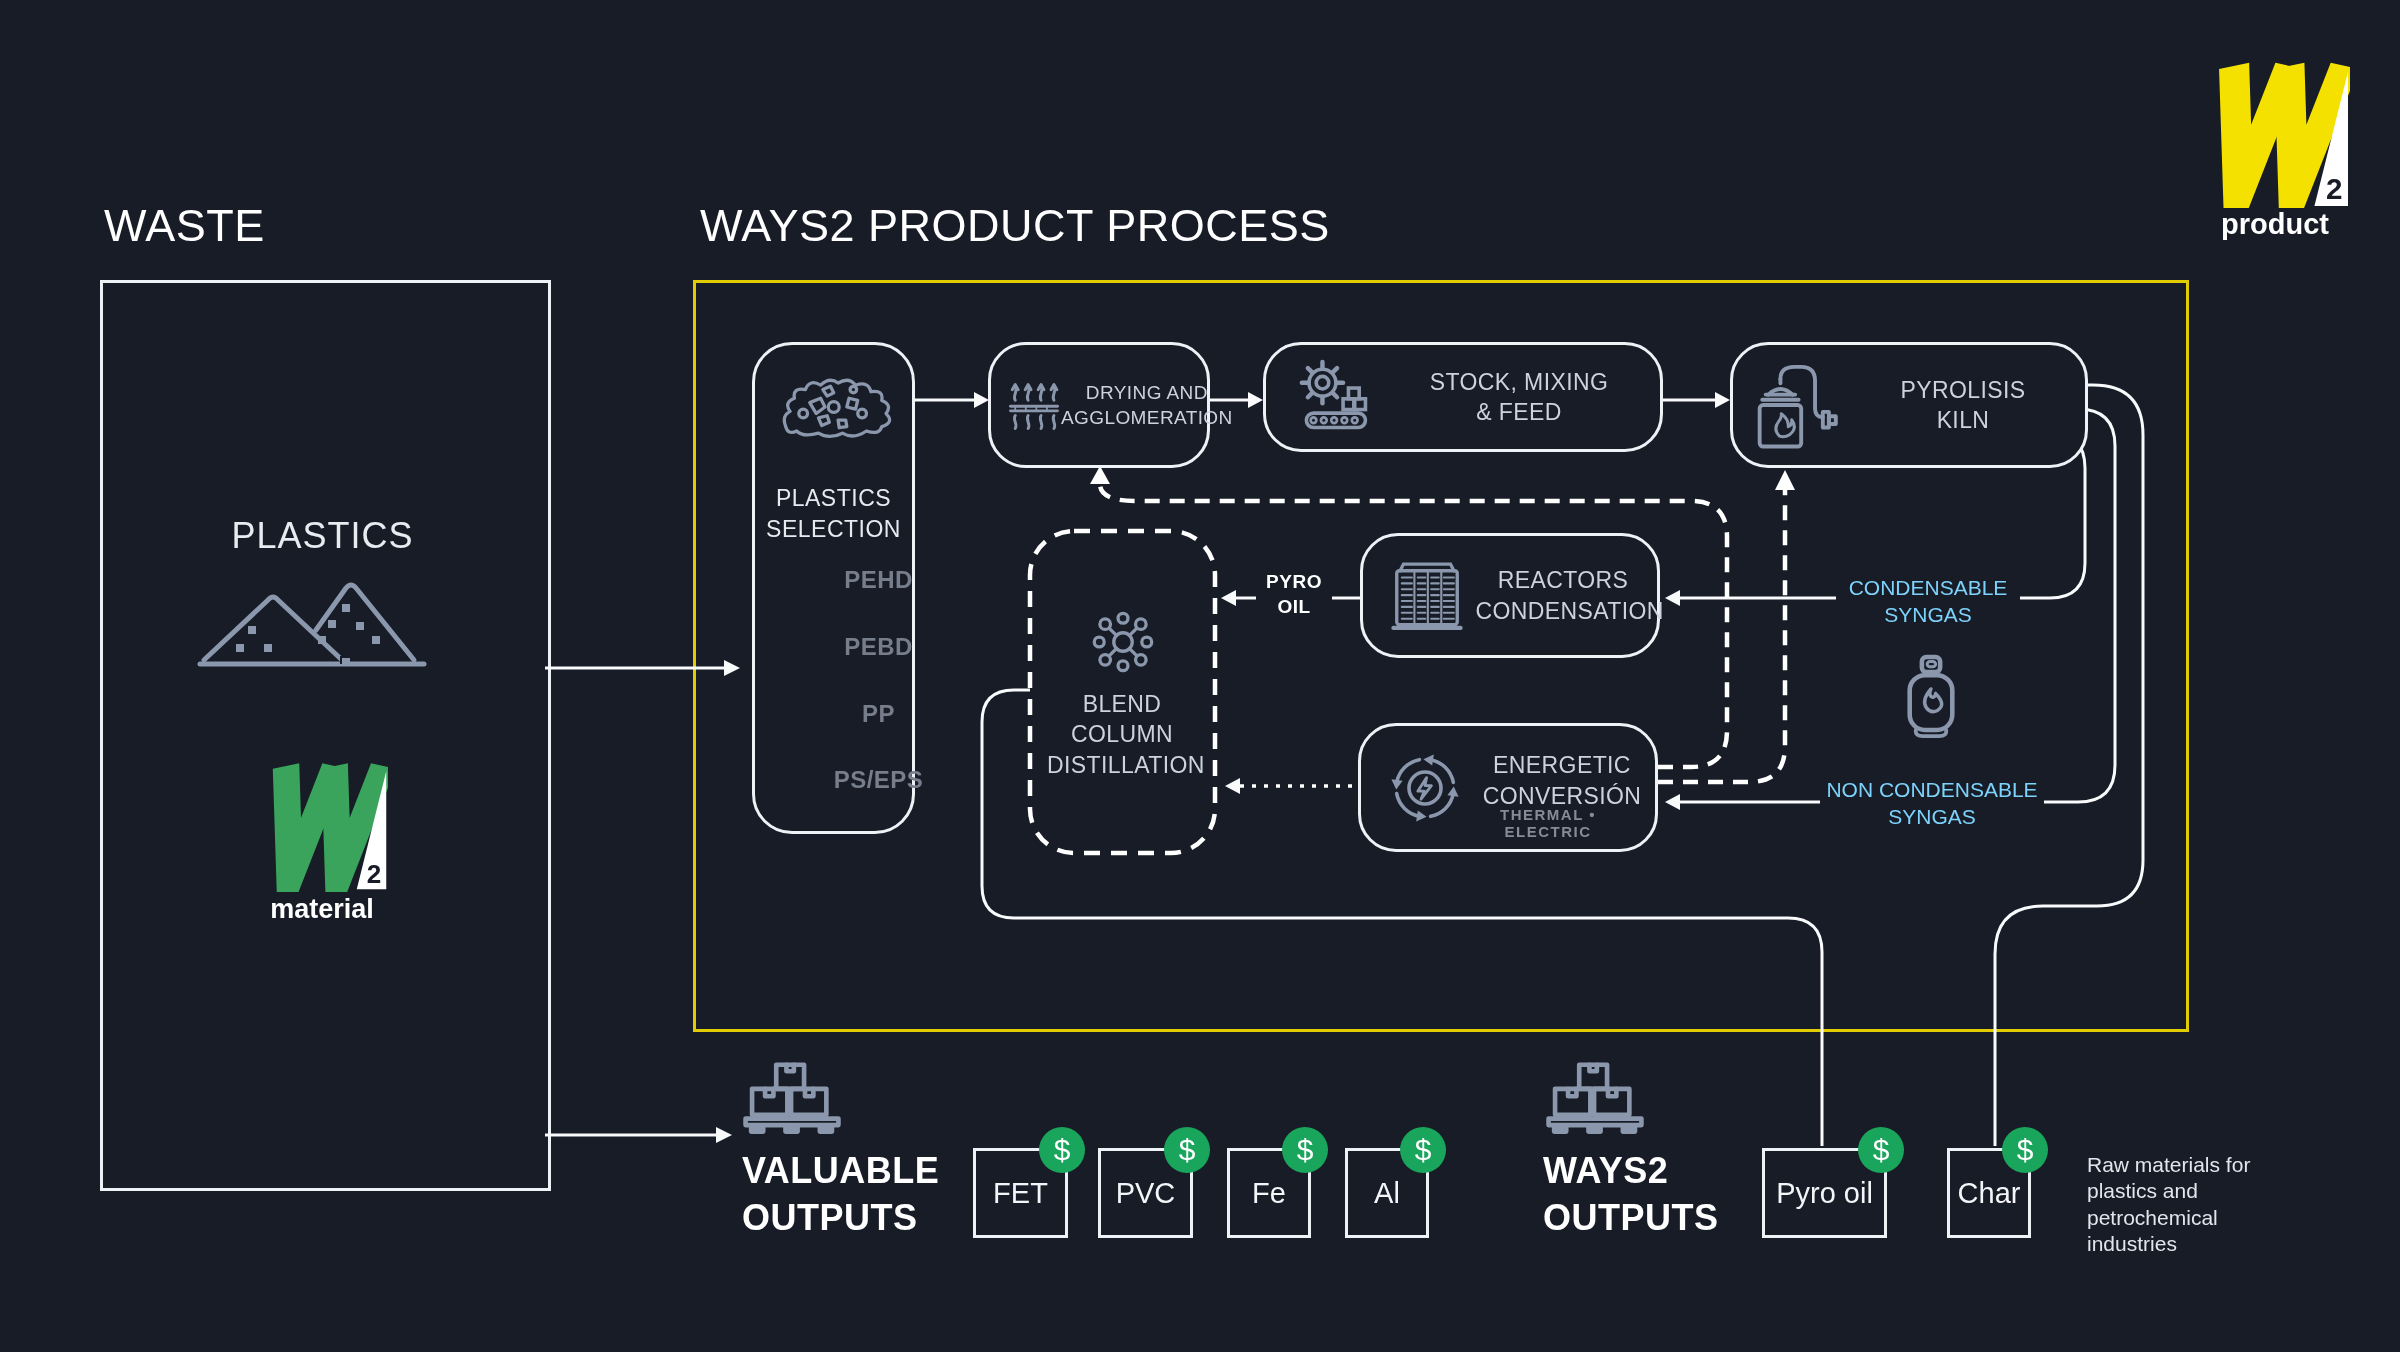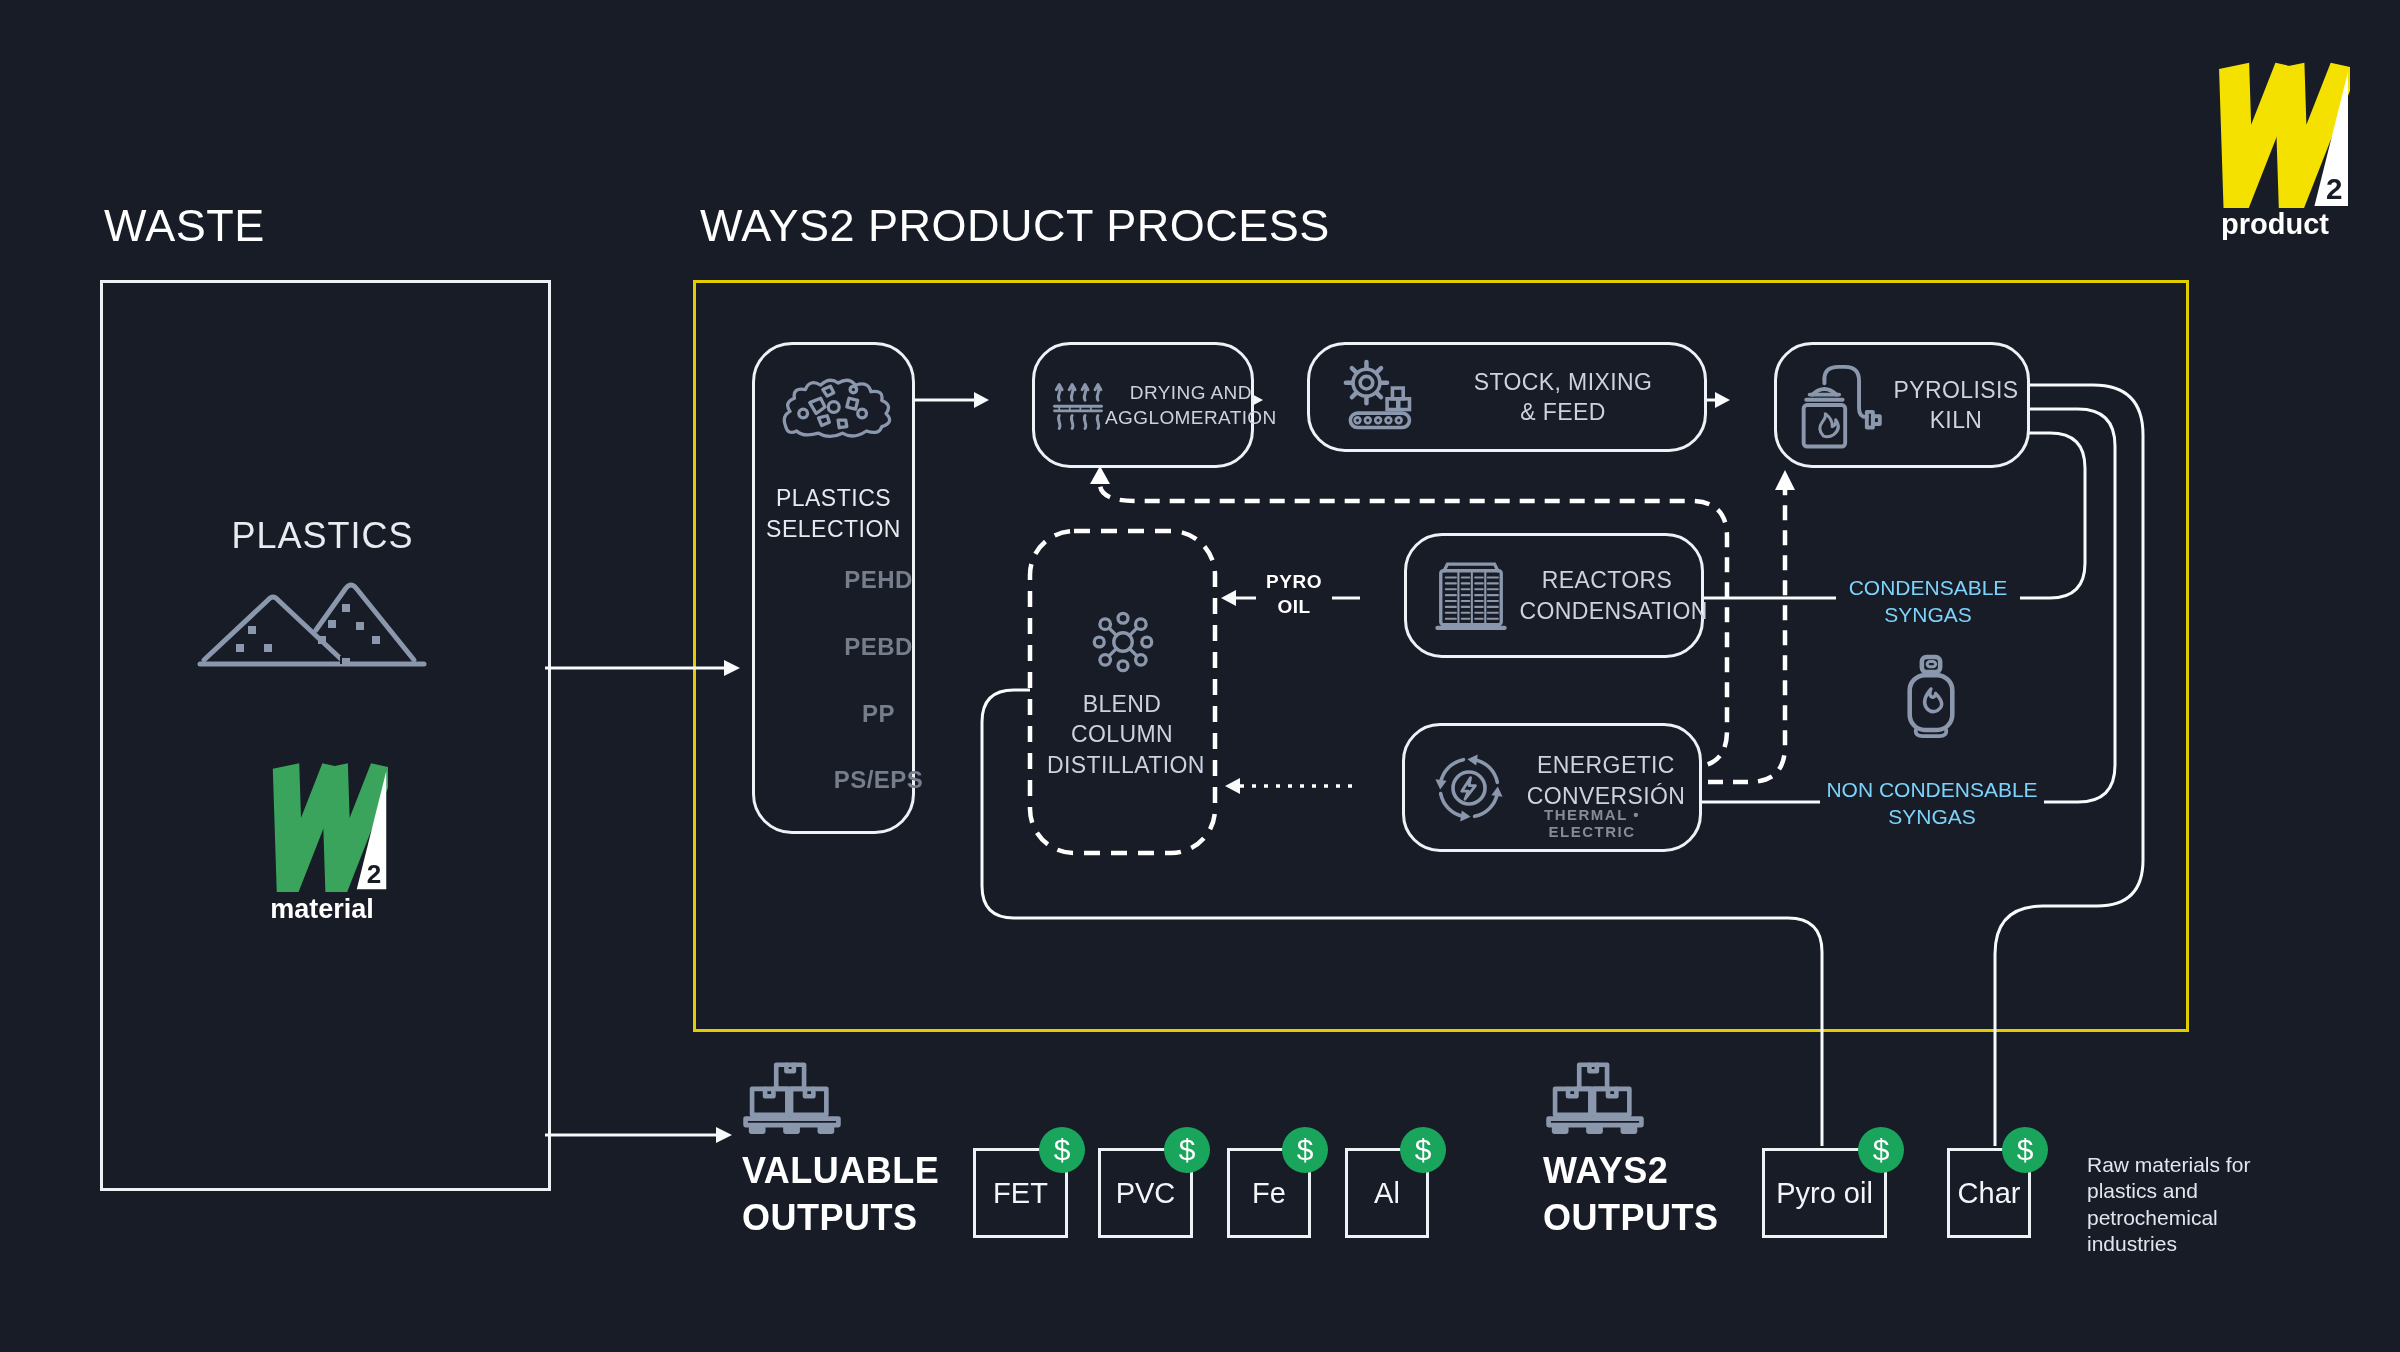--- a/index.html
+++ b/index.html
@@ -2,21 +2,21 @@
 <html><head>
 <meta charset="utf-8">
 <style>
   html,body{margin:0;padding:0;background:#171c26;}
   body{font-family:"Liberation Sans", sans-serif;}
   #stage{position:relative;width:2400px;height:1352px;background:#171c26;overflow:hidden;}
   .abs{position:absolute;}
   .h1{font-size:45px;font-weight:normal;color:#ffffff;letter-spacing:.5px;}
   .yellow-frame{border:3px solid #e2ce00;}
   .waste-frame{border:3px solid #eef1f6;}
-  .pbox{position:absolute;border:3px solid #eef1f6;border-radius:38px;display:flex;align-items:center;background:#171c26;box-sizing:border-box;margin-left:44px;}
+  .pbox{position:absolute;border:3px solid #eef1f6;border-radius:38px;display:flex;align-items:center;background:#171c26;box-sizing:border-box;}
   .plabel{text-align:center;color:#ccd3de;line-height:1.32;letter-spacing:.4px;}
   .icon{flex:0 0 auto;}
   .selbox{position:absolute;border:3px solid #eef1f6;border-radius:40px;background:#171c26;box-sizing:border-box;}
   .selitem{position:absolute;width:100%;text-align:center;font-weight:bold;color:#767d8b;font-size:24px;letter-spacing:.5px;padding-left:45px;}
   .linelabel{position:absolute;background:#171c26;color:#7dd3fc;text-align:center;line-height:1.3;}
   .vbox{position:absolute;border:3px solid #eef1f5;height:90px;display:flex;align-items:center;justify-content:center;background:#171c26;box-sizing:border-box;}
   .vlabel{color:#f3f5f9;font-size:29px;}
   .badge{position:absolute;top:-24px;right:-20px;width:46px;height:46px;border-radius:50%;background:#1aa55c;color:#ffffff;display:flex;align-items:center;justify-content:center;font-size:30px;}
   .outtitle{position:absolute;color:#ffffff;font-size:36px;font-weight:bold;line-height:1.3;letter-spacing:.5px;}
   .note{position:absolute;color:#e2e6ec;font-size:21px;line-height:1.26;}
@@ -183,21 +183,21 @@
             <circle cx="35.5" cy="74" r="3.2"></circle>
             <circle cx="47" cy="74" r="3.2"></circle>
           <circle cx="58.5" cy="74" r="3.2"></circle>
             <circle cx="70" cy="74" r="3.2"></circle>
         </g>
       </svg>
     </span>
     <span class="plabel" style="font-size:23px;max-width:180px;margin:0 auto;">STOCK, MIXING &amp; FEED</span>
   </div>
 
-  <div class="pbox" style="left:1730px;top:342px;width:256px;height:126px;padding-left:18px;">
+  <div class="pbox" style="left:1730px;top:342px;width:358px;height:126px;padding-left:18px;">
     <span class="icon">
       <svg width="90" height="98" viewBox="0 0 104 112" fill="none" stroke="#8b97ac" stroke-width="4.5" stroke-linecap="round" stroke-linejoin="round">
         <rect x="10" y="56" width="48" height="48" rx="4"></rect>
         <path d="M33,92 q-8,-8 -1,-17 q4,-5 3,-9 q9,7 8,15 q5,-2 4,-8 q7,10 -2,17 q-6,4 -12,2z" stroke-width="3.5"></path>
         <path d="M13,50 H55"></path>
           <path d="M17,44 H51"></path>
         <path d="M20,44 q14,-13 28,0"></path>
         <path d="M34,31 v-5"></path>
         <path d="M34,26 q0,-14 16,-14 h8 q16,0 16,16 v32 q0,10 9,10"></path>
         <rect x="83" y="64" width="7" height="18"></rect>

